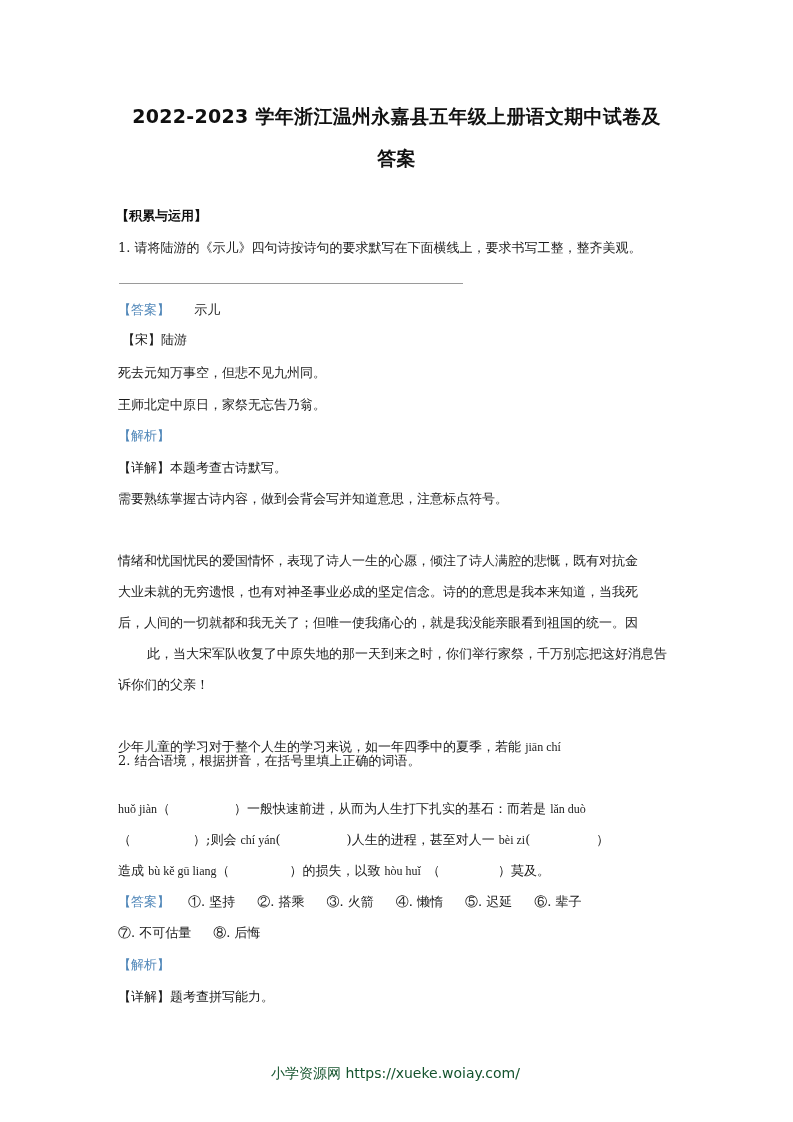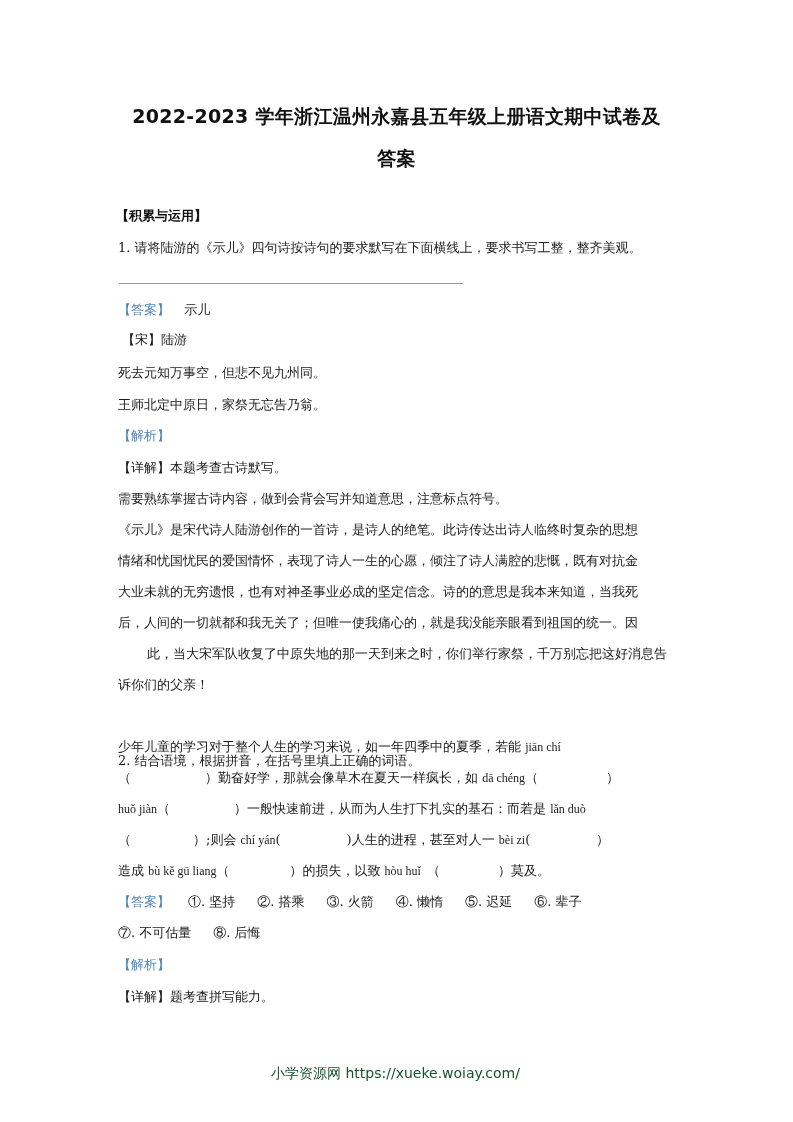--- a/index.html
+++ b/index.html
@@ -92,47 +92,43 @@
   <div class="title l2">答案</div>
 
   <div class="line section-head" style="top:207px; left:116px;">【积累与运用】</div>
 
   <div class="line" style="top:238px;">1. 请将陆游的《示儿》四句诗按诗句的要求默写在下面横线上，要求书写工整，整齐美观。</div>
 
   <div class="answer-line"></div>
 
   <div class="line" style="top:300px;">
     <span class="blue">【答案】</span>
-    <span style="margin-left:10px;text-align:right;">示儿</span>
+    <span style="margin-left:20px;text-align:right;">示儿</span>
   </div>
 
   <div class="line" style="top:330px; left:122px;">【宋】陆游</div>
   <div class="line" style="top:363px;">死去元知万事空，但悲不见九州同。</div>
   <div class="line" style="top:395px;">王师北定中原日，家祭无忘告乃翁。</div>
 
   <div class="line blue" style="top:426px;">【解析】</div>
   <div class="line" style="top:458px;">【详解】本题考查古诗默写。</div>
   <div class="line" style="top:489px;">需要熟练掌握古诗内容，做到会背会写并知道意思，注意标点符号。</div>
 
-  <div class="line" style="top:520px;">《示儿》是宋代诗人陆游创作的一首诗，是诗人的绝笔。此诗传达出诗人临终时复杂的思想</div>
   <div class="line" style="top:551px;">情绪和忧国忧民的爱国情怀，表现了诗人一生的心愿，倾注了诗人满腔的悲慨，既有对抗金</div>
   <div class="line" style="top:582px;">大业未就的无穷遗恨，也有对神圣事业必成的坚定信念。诗的的意思是我本来知道，当我死</div>
   <div class="line" style="top:613px;">后，人间的一切就都和我无关了；但唯一使我痛心的，就是我没能亲眼看到祖国的统一。因</div>
   <div class="line" style="top:644px;margin-left:29px;">此，当大宋军队收复了中原失地的那一天到来之时，你们举行家祭，千万别忘把这好消息告</div>
   <div class="line" style="top:675px;">诉你们的父亲！</div>
 
   <div class="line" style="top:706px;margin-top:45px;">2. 结合语境，根据拼音，在括号里填上正确的词语。</div>
 
   <div class="line" style="top:737px;">
     <span>少年儿童的学习对于整个人生的学习来说，如一年四季中的夏季，若能 </span><span class="mono">jiān chí</span>
   </div>
 
-  <div class="line" style="top:768px;">
-    <span>（</span><span class="blank" style="width:74px;"></span><span>）</span><span>勤奋好学，那就会像草木在夏天一样疯长，如 </span><span class="mono">dā chéng</span><span>（</span><span class="blank" style="width:68px;"></span><span>）</span>
-  </div>
 
   <div class="line" style="top:799px;">
     <span class="mono">huǒ jiàn</span><span>（</span><span class="blank" style="width:64px;"></span><span>）</span><span>一般快速前进，从而为人生打下扎实的基石：而若是 </span><span class="mono">lǎn duò</span>
   </div>
 
   <div class="line" style="top:830px;">
     <span>（</span><span class="blank" style="width:62px;"></span><span>）</span><span>;则会 </span><span class="mono">chí yán</span><span>(</span><span class="blank" style="width:66px;"></span><span>)</span><span>人生的进程，甚至对人一 </span><span class="mono">bèi zi</span><span>(</span><span class="blank" style="width:66px;"></span><span>）</span>
   </div>
 
   <div class="line" style="top:861px;text-align:right;">

